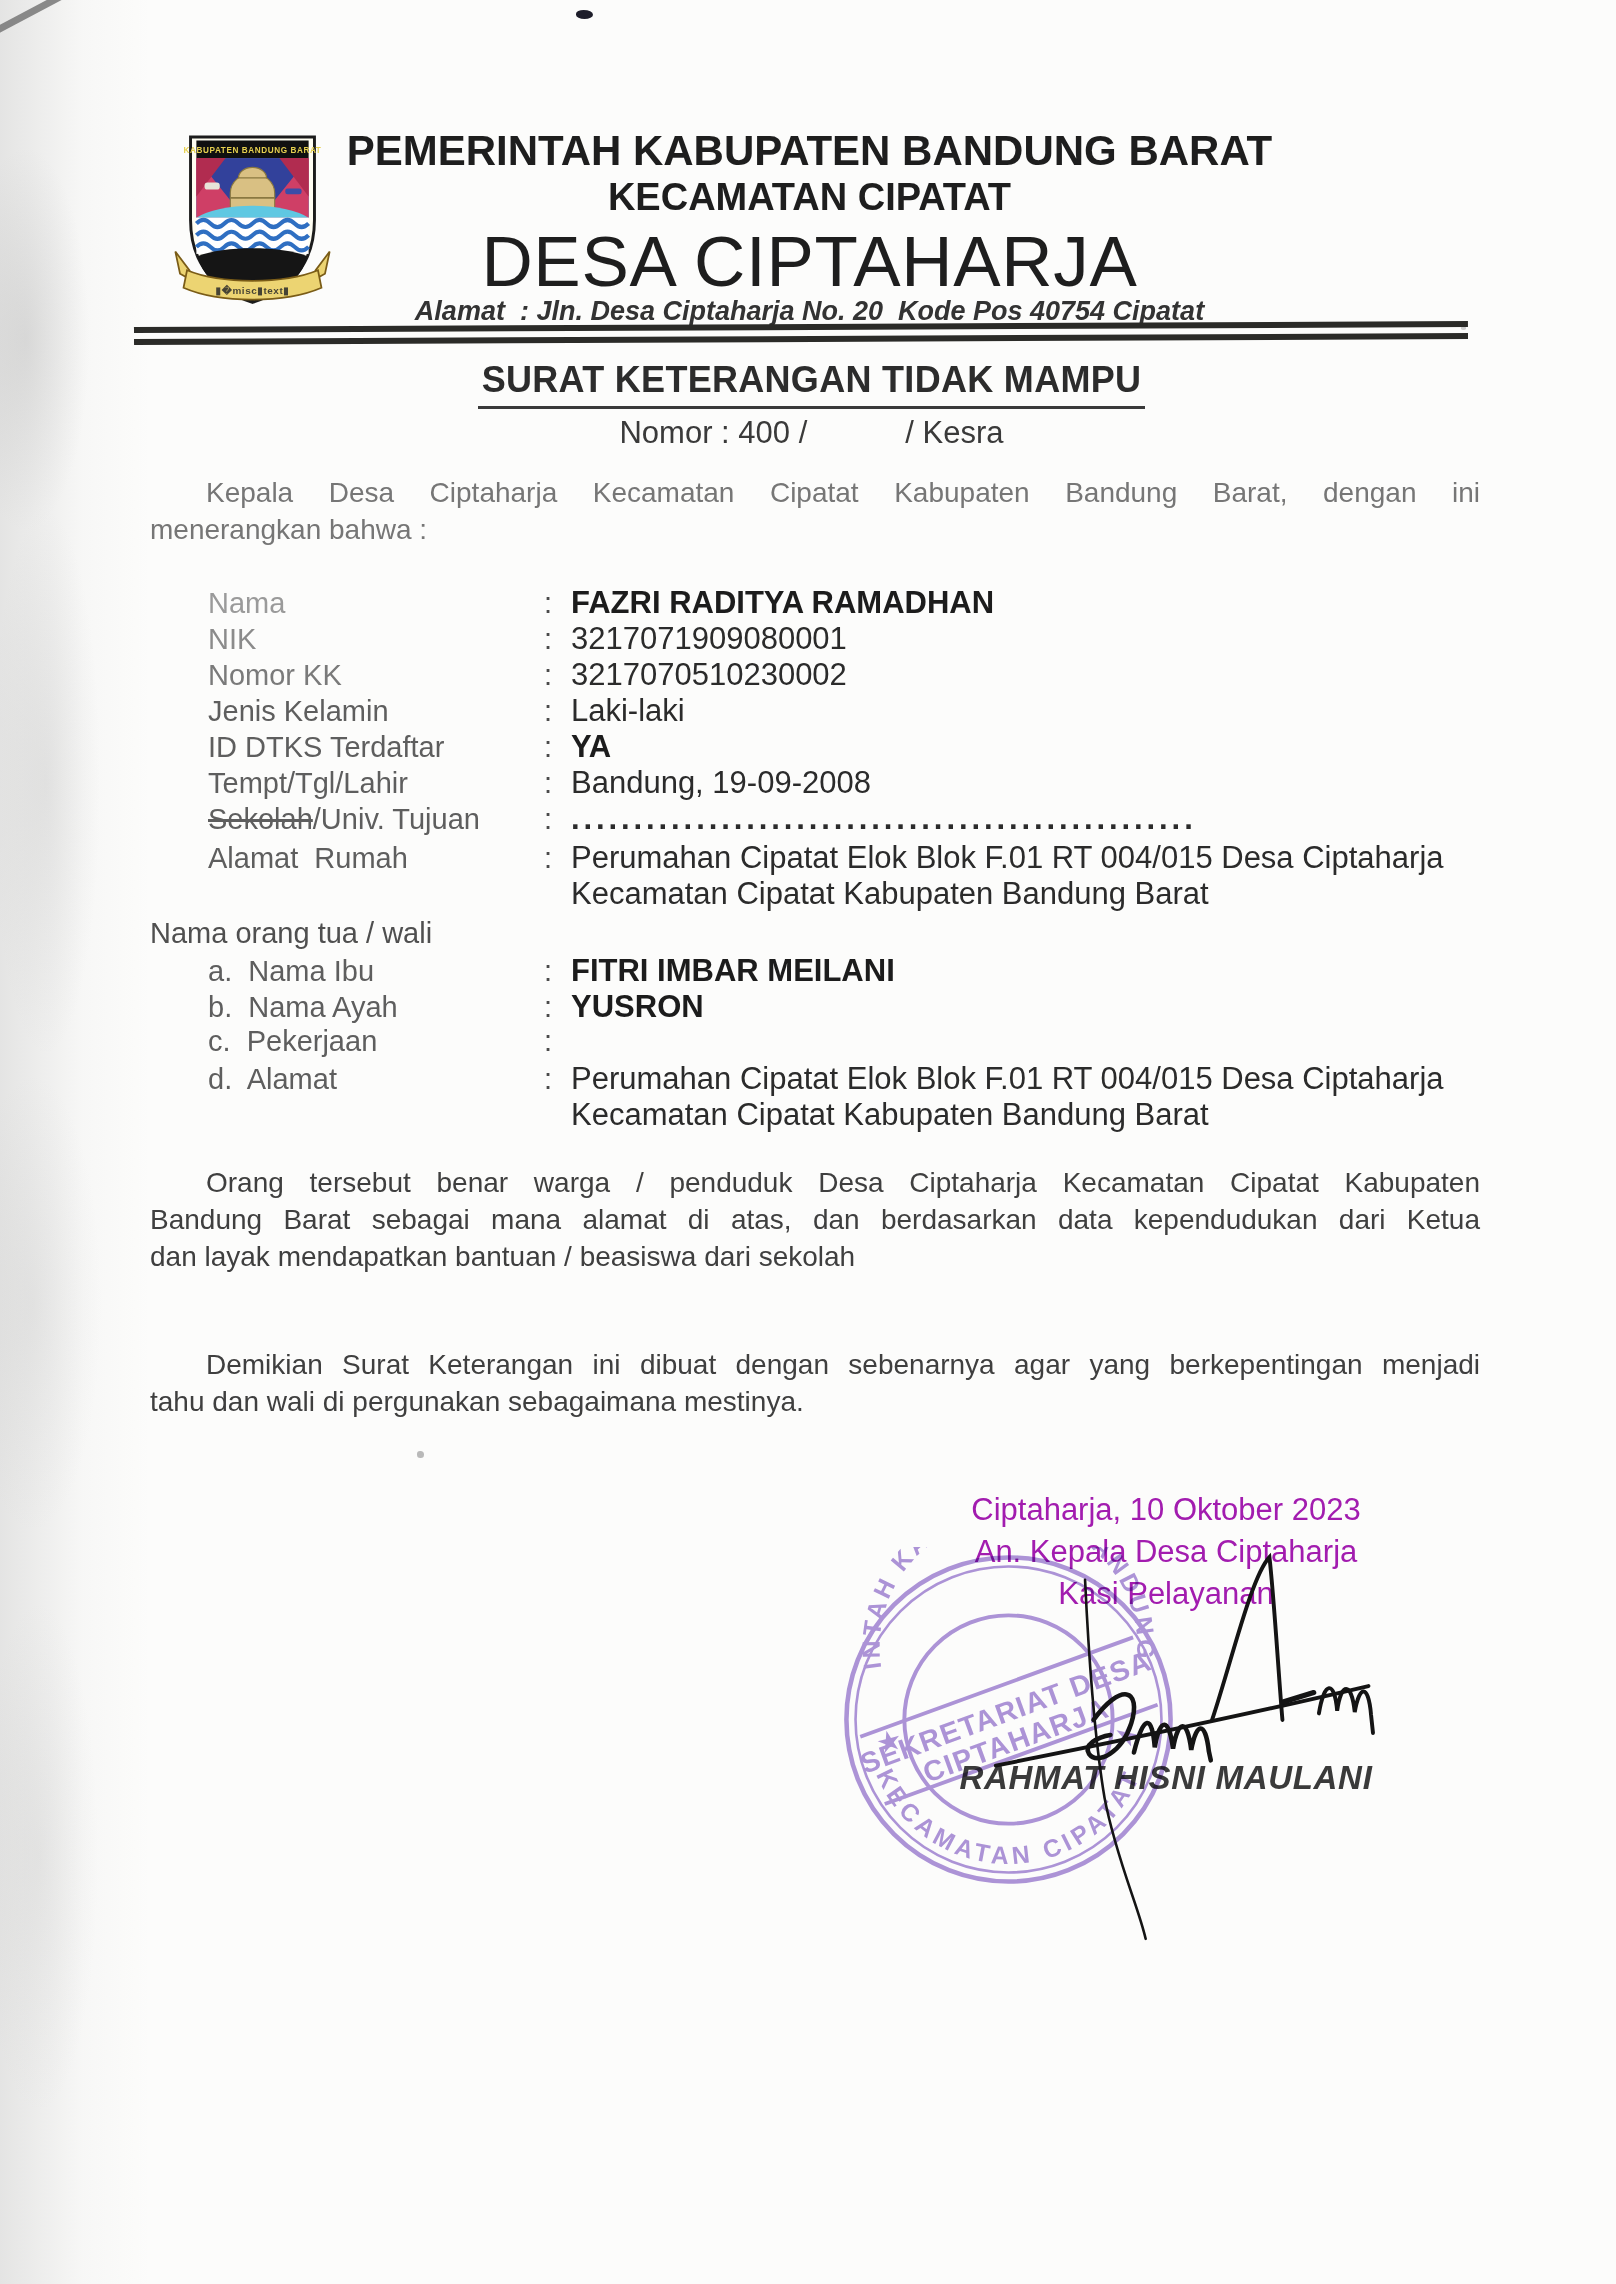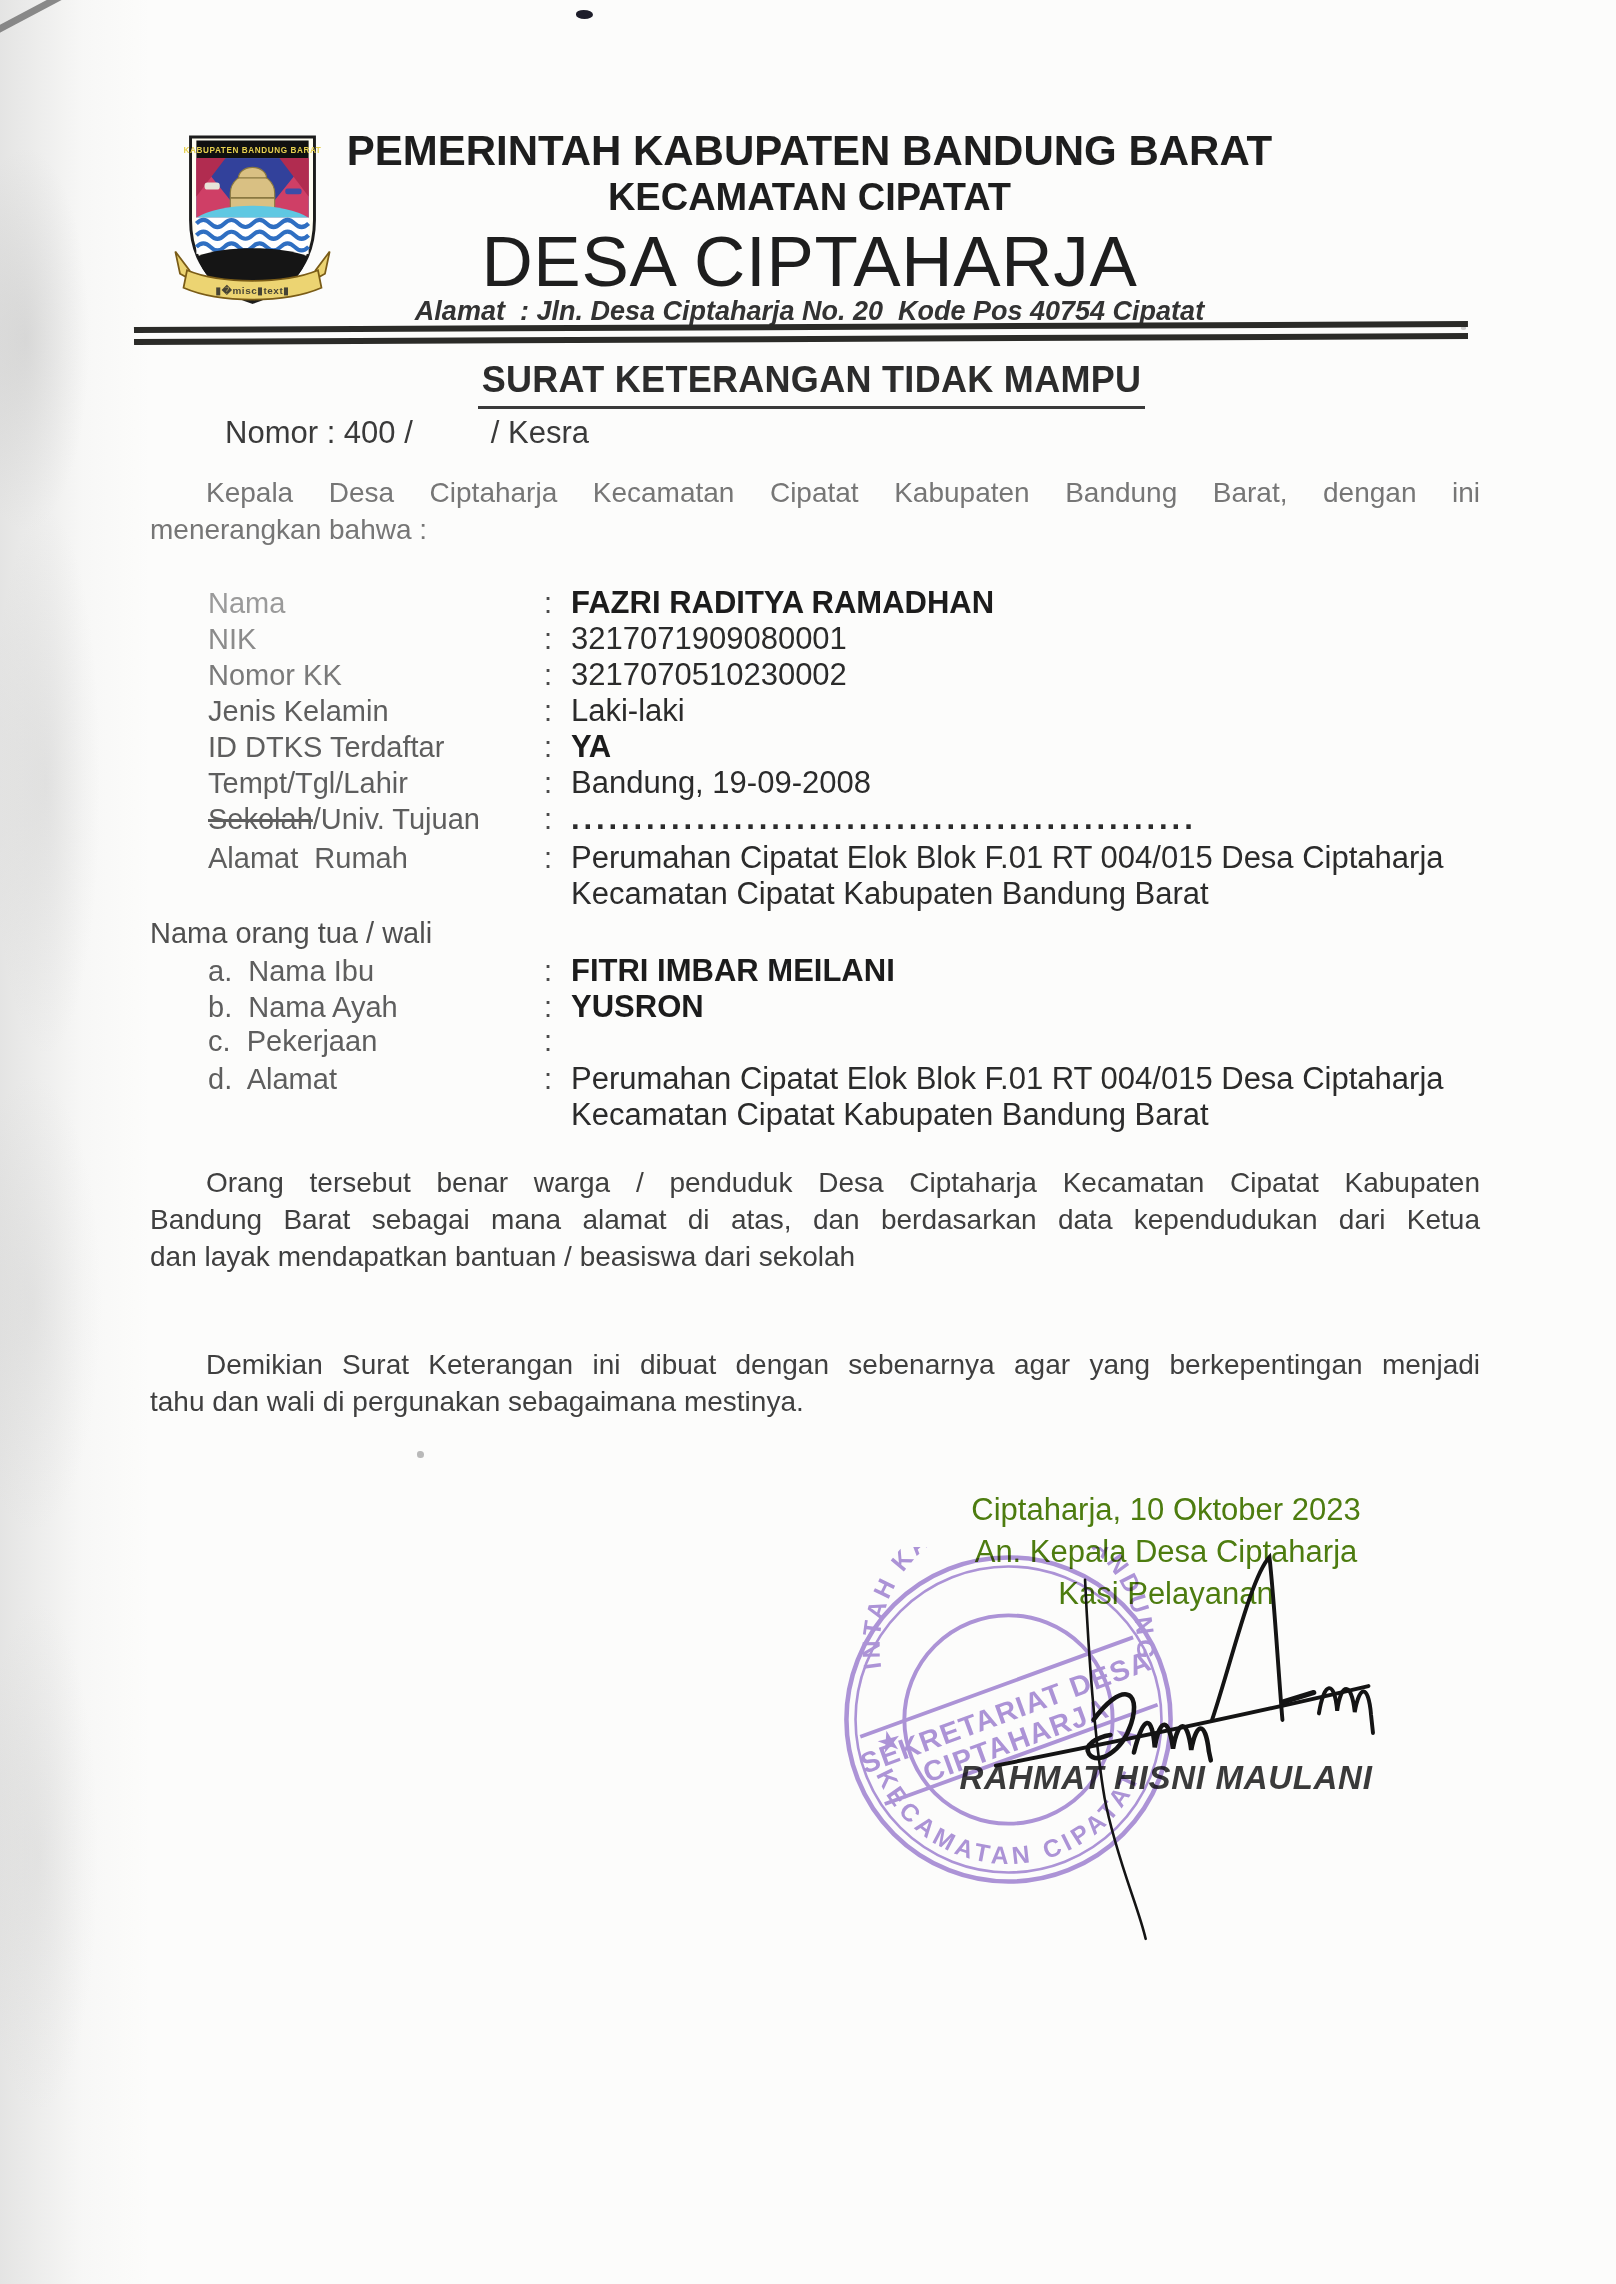--- a/index.html
+++ b/index.html
@@ -32,21 +32,21 @@
   .hdr-l3{font-size:71px;font-weight:normal;line-height:65px;margin-top:12px;letter-spacing:0.7px;}
   .hdr-addr{font-size:27px;font-style:italic;font-weight:bold;line-height:30px;margin-top:2.6px;color:#333;white-space:pre-wrap;}
   .logo{position:absolute;left:173px;top:121px;filter:blur(0.4px);}
   .rule{position:absolute;left:134px;top:324px;width:1334px;transform:rotate(-.25deg);}
   .rule .bar{height:5.9px;background:#2b2b28;}
   .rule .gap{height:5.9px;}
   
   .title-wrap{position:absolute;left:225px;top:359px;width:1173px;text-align:center;}
   .doc-title{display:inline-block;font-size:36px;font-weight:bold;color:#2c2c2c;
     border-bottom:3.9px solid #3a3a3a;padding:0 3.9px 4.6px 3.9px;letter-spacing:0.3px;}
-  .nomor{margin-top:6.5px;font-size:31px;color:#3a3a3a;display:flex;gap:78px;}
+  .nomor{margin-top:6.5px;font-size:31px;color:#3a3a3a;display:flex;justify-content:center;gap:98px;}
   
   .para{position:absolute;left:150px;width:1330px;font-size:28px;line-height:37px;color:#3f3f3f;}
   .para .ln{text-align:justify;text-align-last:justify;white-space:normal;}
   .para .ln.first{padding-left:56px;}
   .para .ln.last{text-align:left;text-align-last:left;}
   .para.faded{color:#767676;}
   
   .fields{position:absolute;left:208px;width:1277px;}
   .frow{display:grid;grid-template-columns:336px 27px 1fr;height:36px;align-items:baseline;}
   .frow .lab{font-size:29px;color:#5e5e5e;white-space:pre-wrap;}
@@ -56,21 +56,21 @@
   .frow.tall{height:auto;}
   .lab.fade1{color:#9a9a9a;}
   .lab.fade2{color:#8b8b8b;}
   .lab.fade3{color:#7a7a7a;}
   .struck{text-decoration:line-through;text-decoration-thickness:2.6px;}
   .dots{font-weight:bold;letter-spacing:3.9px;font-size:27px;color:#3a3a3a;}
   .val2{display:block;}
   .grp-label{position:absolute;left:150px;font-size:29px;color:#4f4f4f;}
   
   .sig-block{position:absolute;left:876px;top:1489px;width:580px;text-align:center;
-    font-size:31px;line-height:42px;color:#4d7c0f;}
+    font-size:31px;line-height:42px;color:#a21caf;}
   .sig-name{position:absolute;left:876px;top:1759px;width:580px;text-align:center;
     font-size:33px;font-weight:bold;color:#3a3a3a;letter-spacing:0.7px;font-style:italic;}
   .stamp{position:absolute;left:836px;top:1547px;opacity:.82;mix-blend-mode:multiply;filter:blur(0.3px);}
   .signature{position:absolute;left:945px;top:1518px;}
 </style>
 </head>
 <body>
 
 <div class="page">
 

